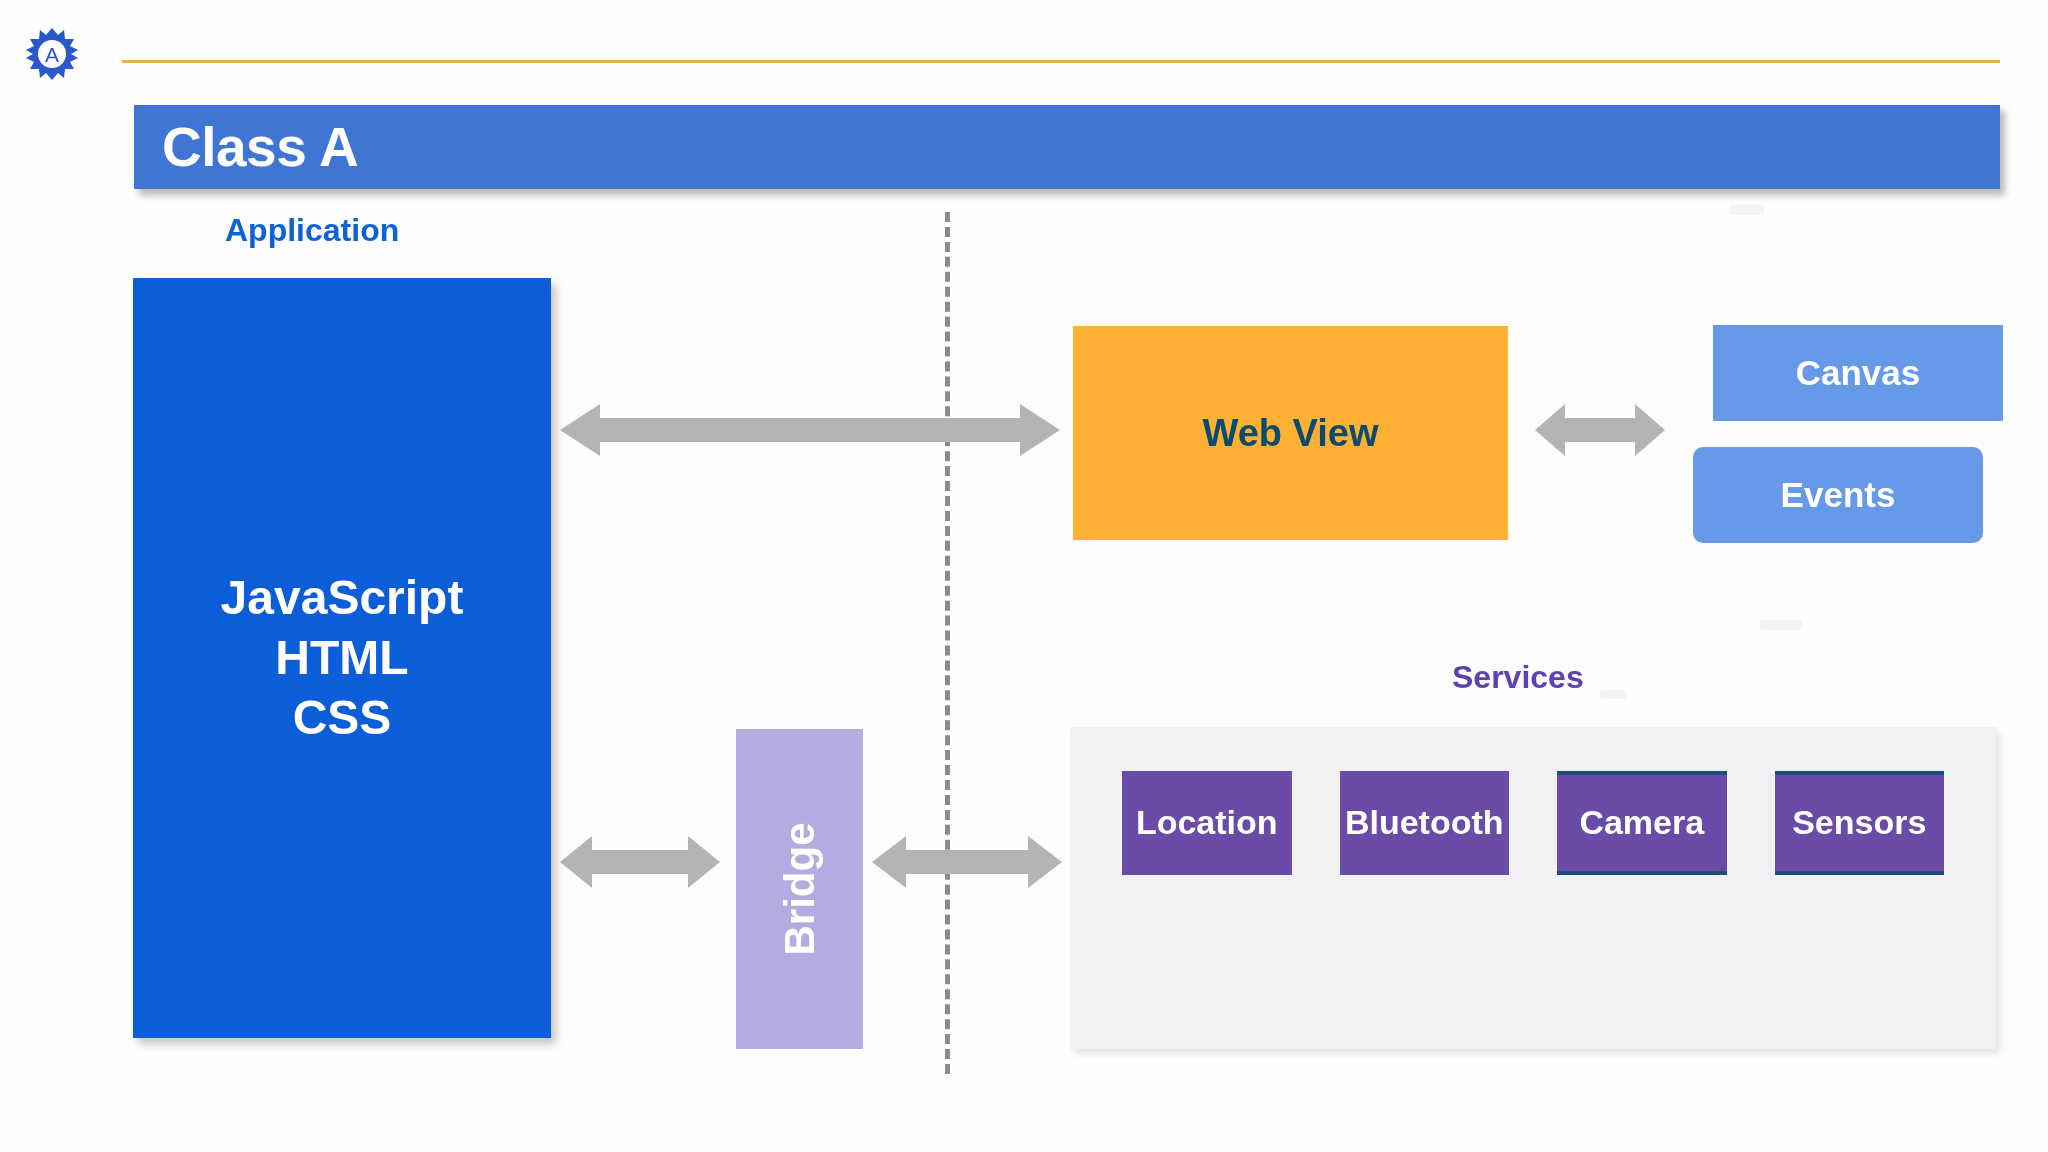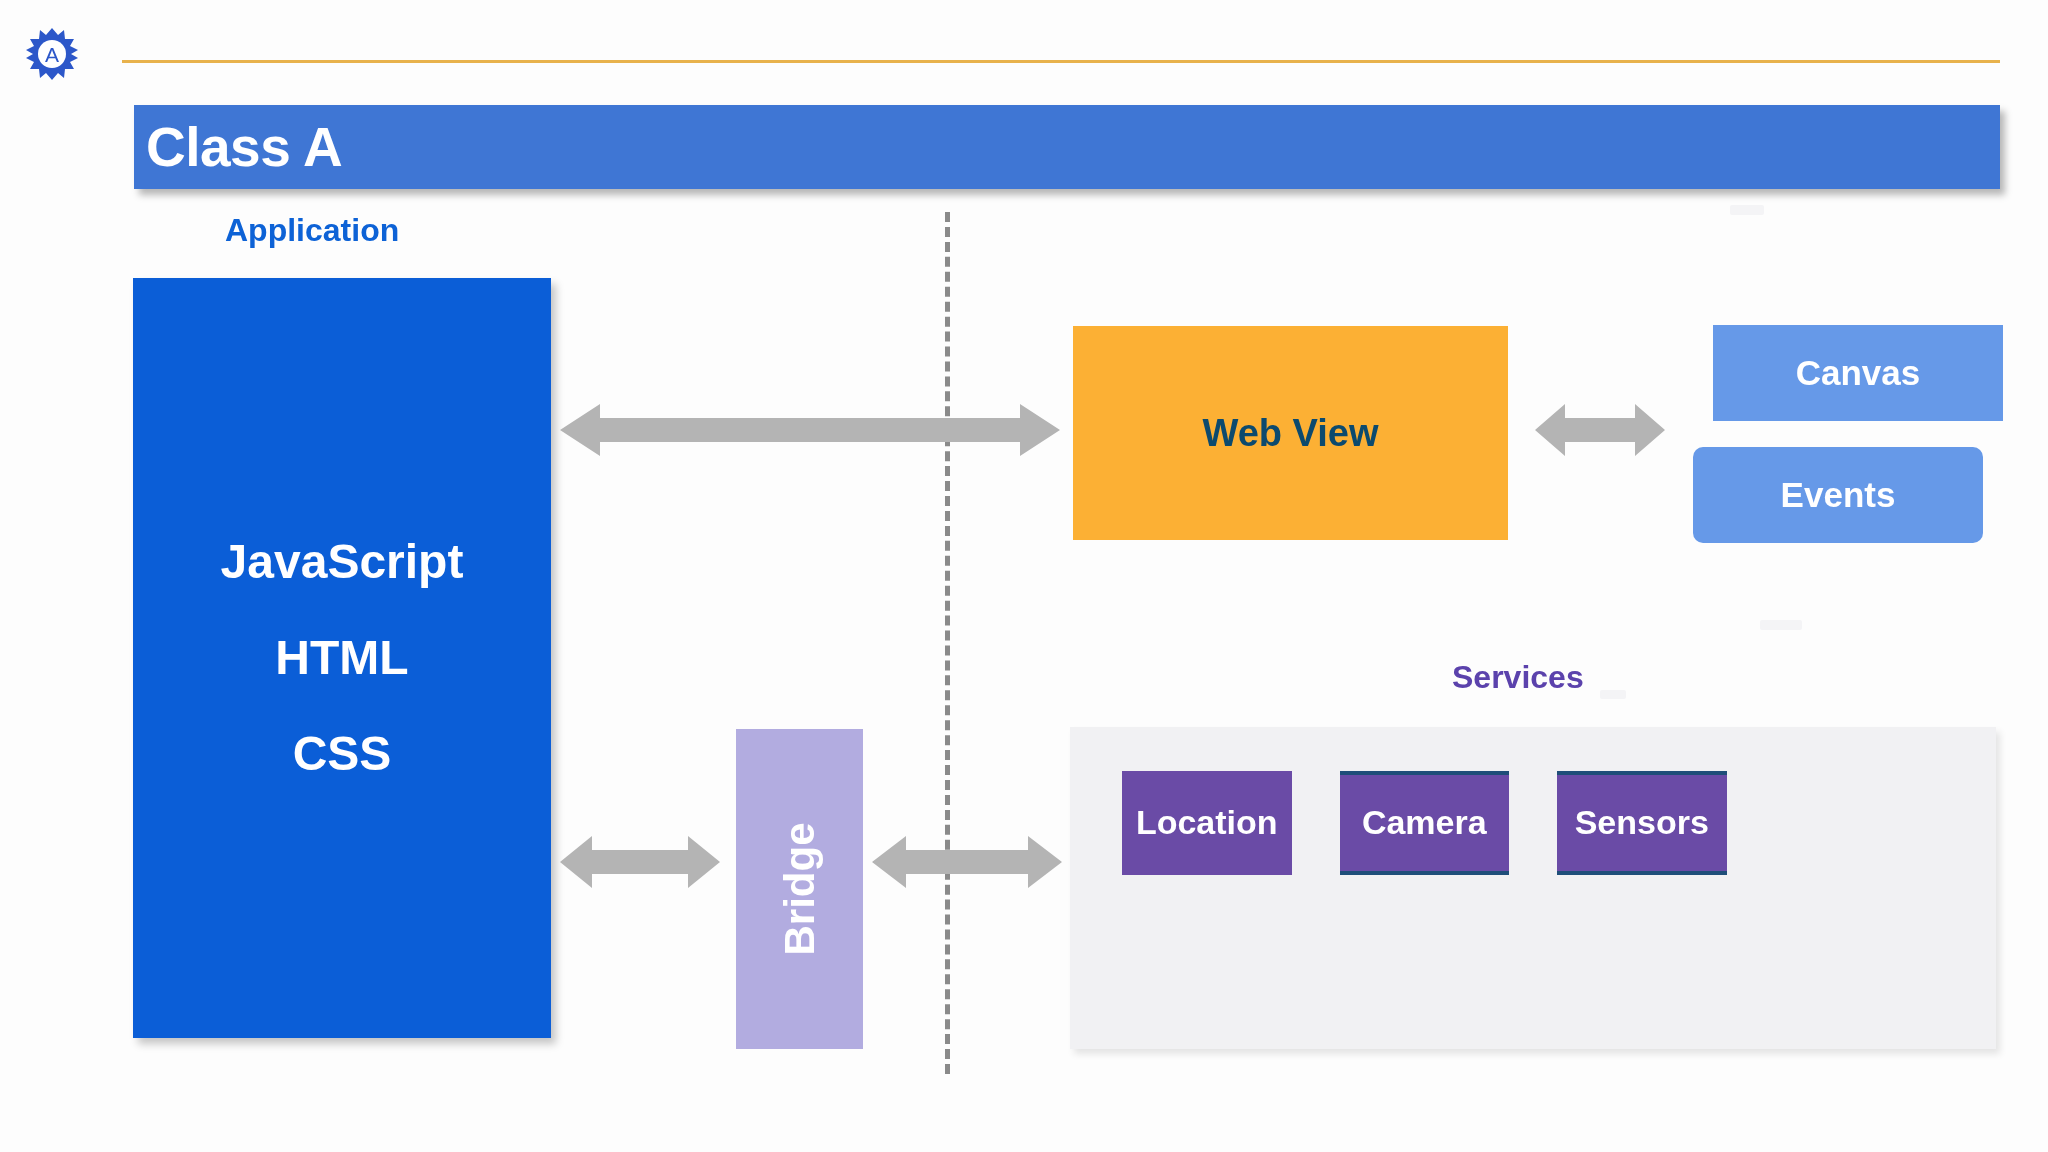--- a/index.html
+++ b/index.html
@@ -44,21 +44,21 @@
     height: 84px;
     background: #3f76d4;
     box-shadow: 5px 6px 7px rgba(0,0,0,0.28);
     display: flex;
     align-items: center;
   }
   .title-bar .title-text {
     color: #ffffff;
     font-size: 55px;
     font-weight: bold;
-    padding-left: 12px;
+    padding-left: 28px;
     letter-spacing: -0.5px;
     line-height: 1;
   }
 
   
   .caption {
     position: absolute;
     font-weight: bold;
     white-space: nowrap;
   }
@@ -91,21 +91,20 @@
     left: 133px;
     top: 278px;
     width: 418px;
     height: 760px;
     background: #0b5ed7;
     box-shadow: 5px 6px 8px rgba(0,0,0,0.22);
     display: flex;
     flex-direction: column;
     align-items: center;
     justify-content: center;
-    gap: 36px;
   }
   .app-block .stack-line {
     color: #ffffff;
     font-size: 48px;
     font-weight: bold;
     line-height: 1.25;
     text-align: center;
   }
 
   
@@ -269,20 +268,23 @@
 
 <div class="bridge">
   <span class="label">Bridge</span>
 </div>
 
 <div class="services-panel">
   <div class="services-grid">
     <div class="service-box">
       <span class="label">Location</span>
     </div>
+    <div class="service-box">
+      <span class="label">Bluetooth</span>
+    </div>
     <div class="service-box accented">
       <span class="label">Camera</span>
     </div>
     <div class="service-box accented">
       <span class="label">Sensors</span>
     </div>
   </div>
 </div>
 
 <div class="arrow arrow-app-webview">

